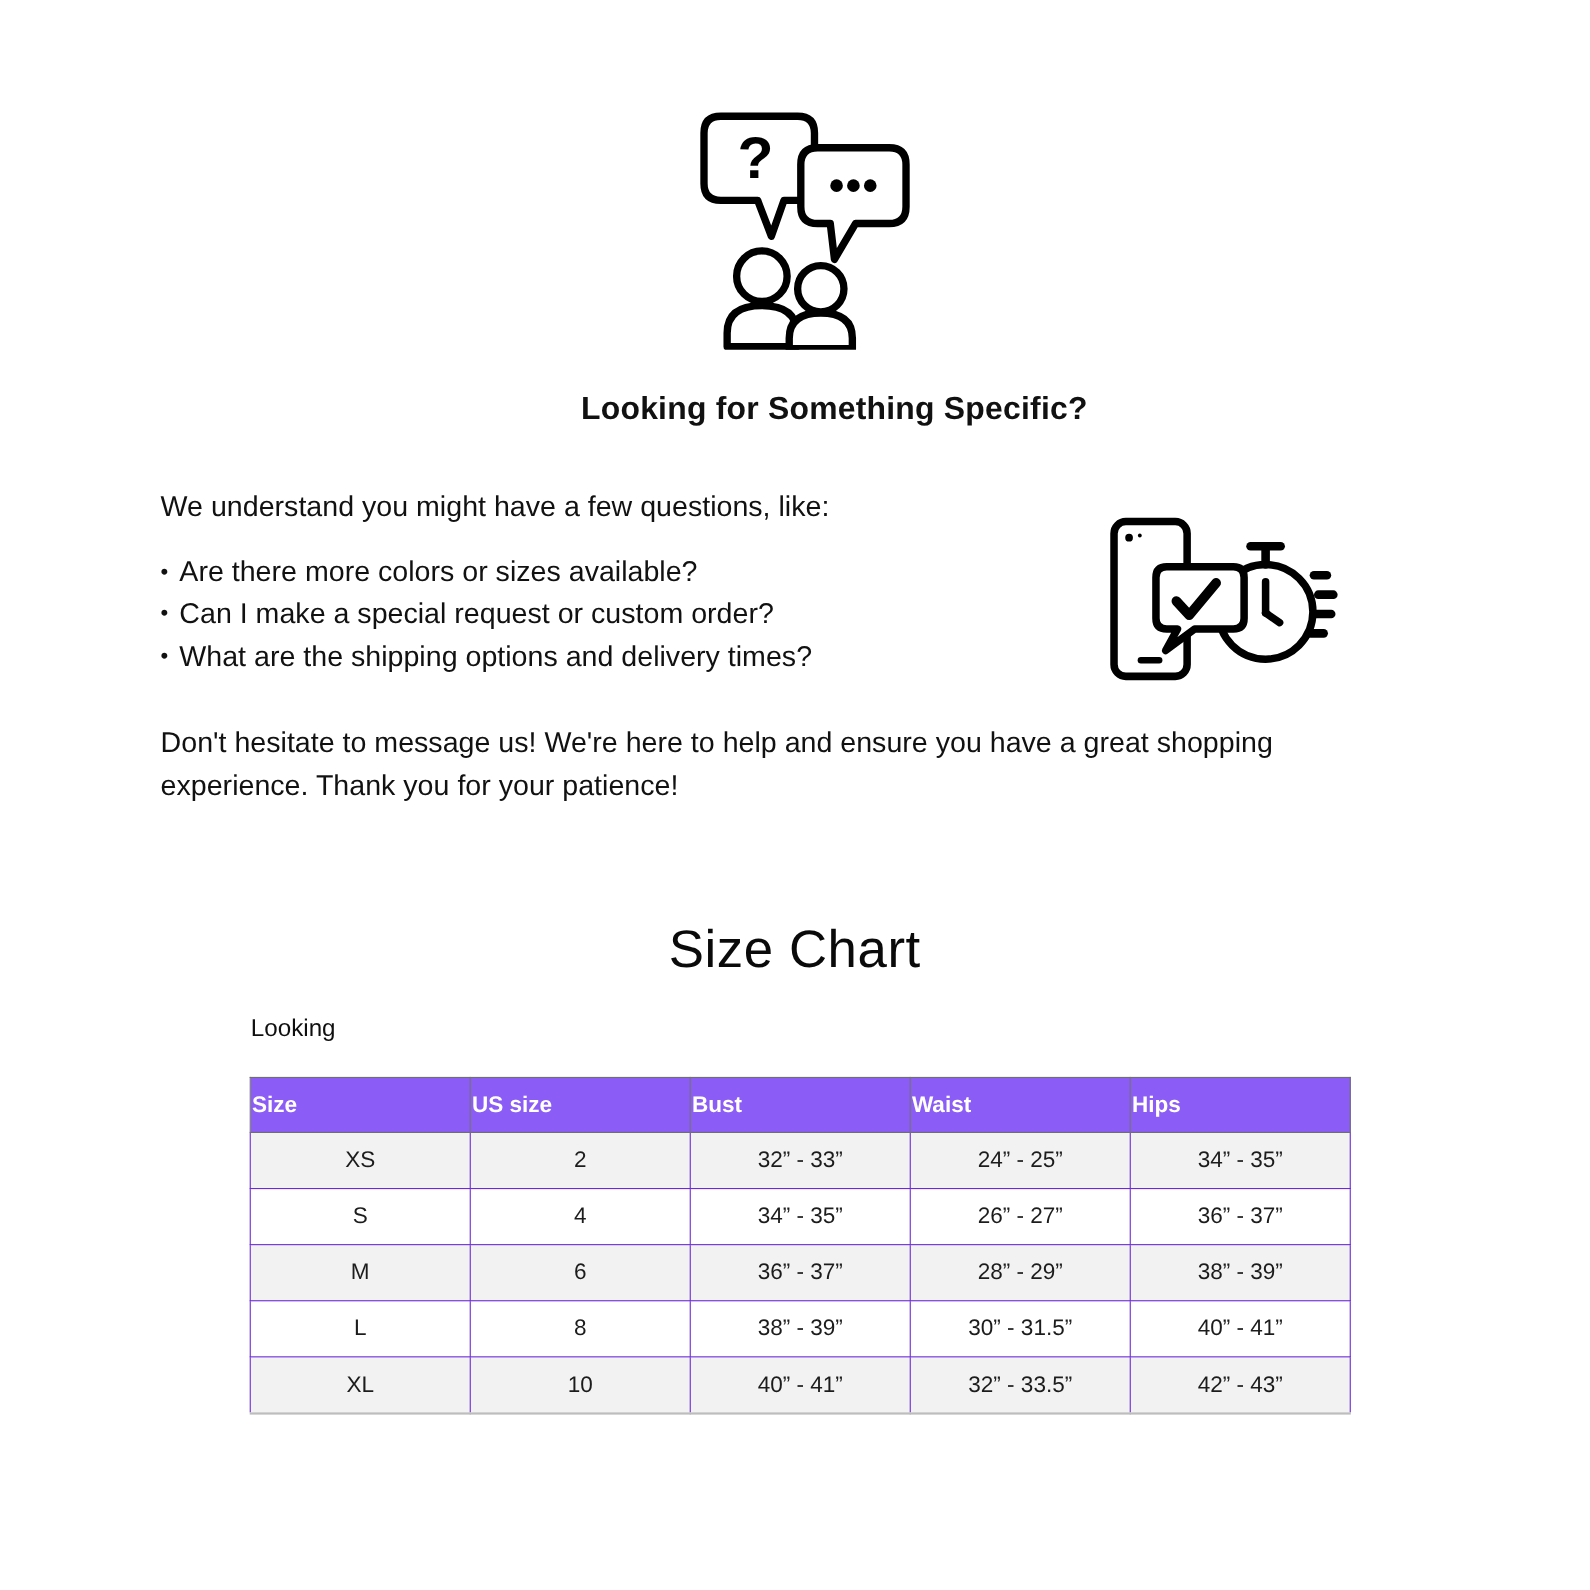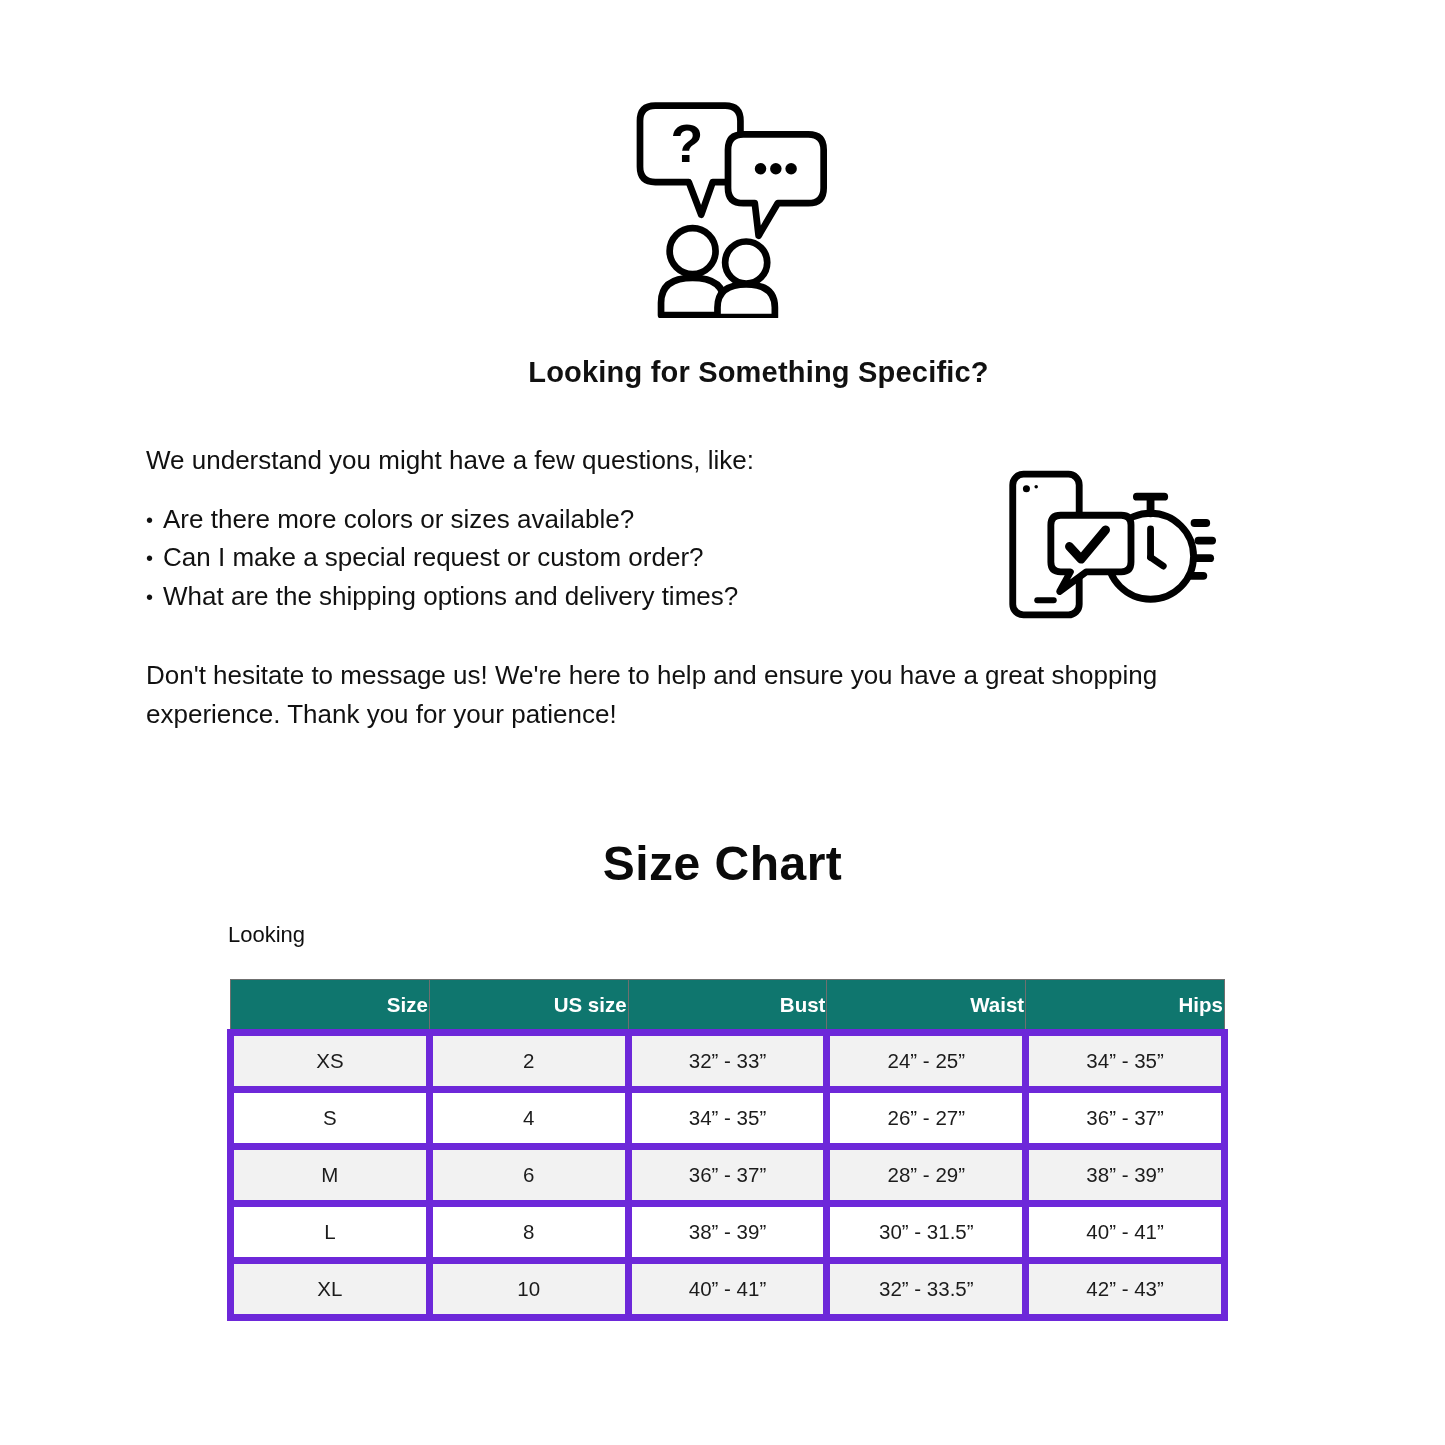--- a/index.html
+++ b/index.html
@@ -36,45 +36,45 @@
   
   .support-icon { left: 1002px; top: 468px; width: 215px; height: 158px; }
 
   
   .outro { left: 146px; top: 656px; width: 1150px; font-size: 26px; line-height: 38.5px; }
 
   
   .size-title {
     left: 0; top: 836px; width: 100%;
     text-align: center;
-    font-size: 48px; font-weight: bold;
+    font-size: 48px; font-weight: normal;
     letter-spacing: 0.5px;
     color: #0a0a0a;
   }
   .unit-label { left: 228px; top: 922px; font-size: 22px; color: #0f0f0f; }
 
   table.size-table {
     position: absolute; left: 227px; top: 979px; width: 1001px;
     border-collapse: collapse;
     font-size: 20.5px;
     table-layout: fixed;
     border: 1px solid #9c9c9c;
     border-bottom: 2px solid #bdbdbd;
   }
   .size-table th {
-    background: #0f766e; color: #ffffff;
+    background: #8b5cf6; color: #ffffff;
     font-weight: bold;
     height: 47px;
     border: 1px solid #6f6f6f;
-    text-align: right;
+    text-align: left;
   }
   .size-table td {
     height: 48px;
     text-align: center;
-    border: 7px solid #6d28d9;
+    border: 1px solid #6d28d9;
     color: #1c1c1c;
     background: #ffffff;
     margin-top: 32px;
   }
   .size-table tr:nth-child(odd) td { background: #f2f2f2; }
 
   svg .ln { stroke: #000; fill: none; stroke-linecap: round; stroke-linejoin: round; }
   svg .wh { stroke: #000; fill: #fff; stroke-linejoin: round; }
 </style>
 </head>

